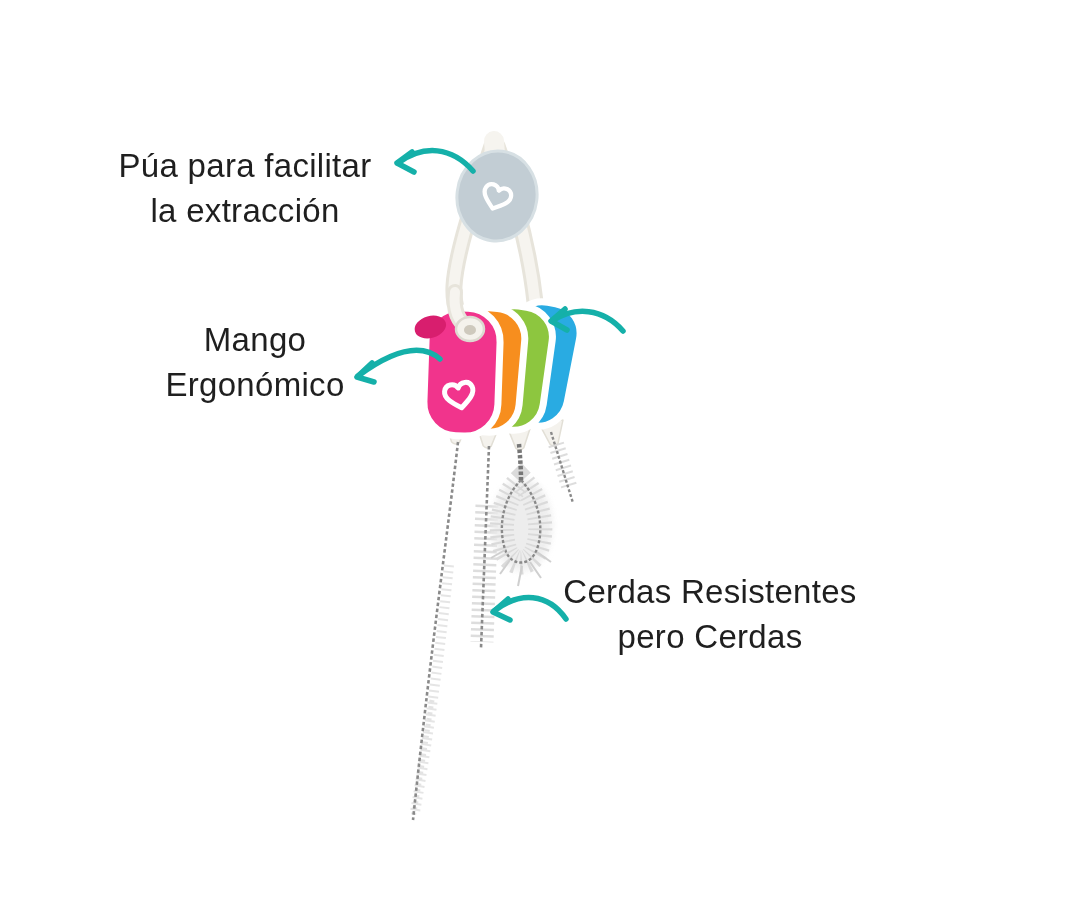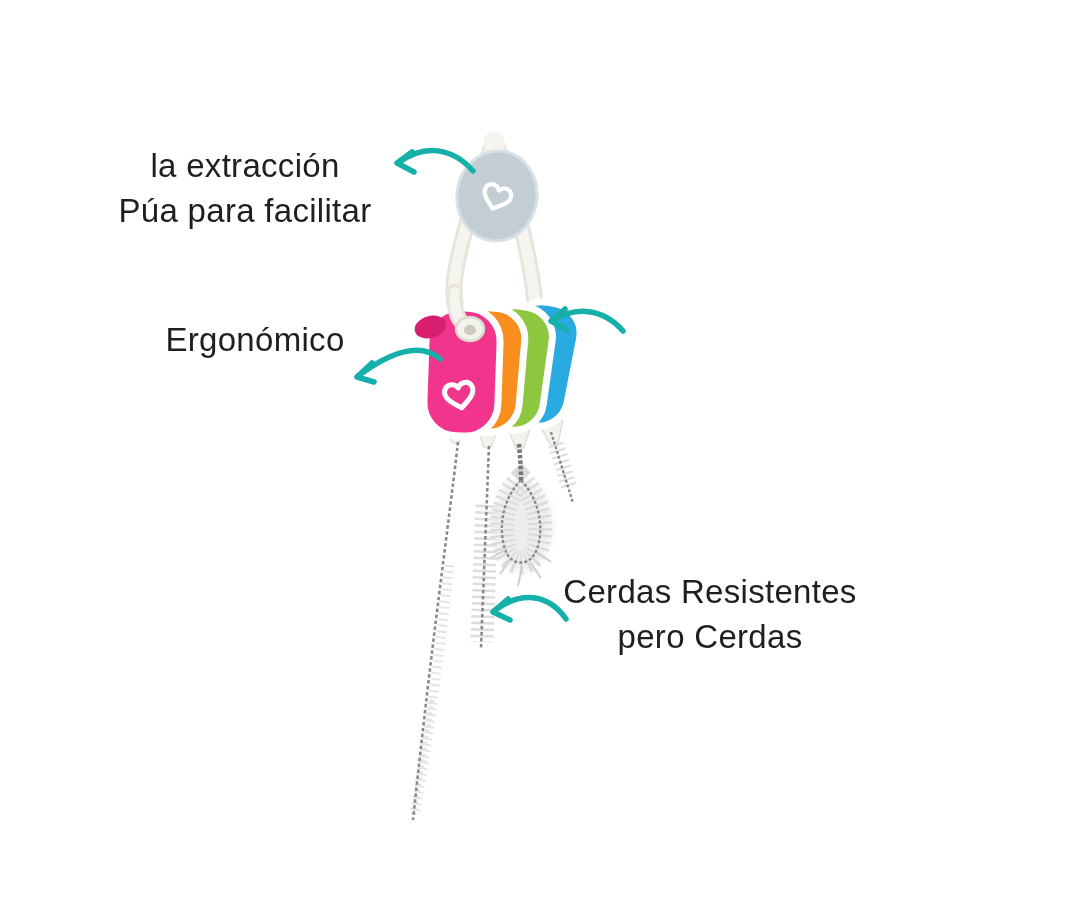--- a/index.html
+++ b/index.html
@@ -126,25 +126,26 @@
         <path d="M565,309 L551,321 L567,330" stroke="#15b0a9"></path>
       </g>
       <g>
         <path d="M566,619 C548,593 520,591 494,611" stroke="#15b0a9"></path>
         <path d="M508,599 L493,612 L510,620" stroke="#15b0a9"></path>
       </g>
     </g>
   </svg>
 
   <div class="lbl" id="lbl-pua">
+    <span class="line">Púa para facilitar</span>
     <span class="line">la extracción</span>
-    <span class="line">Púa para facilitar</span>
   </div>
 
   <div class="lbl" id="lbl-mango">
+    <span class="line">Mango</span>
     <span class="line">Ergonómico</span>
   </div>
 
 
   <div class="lbl" id="lbl-cerdas">
     <span class="line">Cerdas Resistentes</span>
     <span class="line">pero Cerdas</span>
   </div>
 
 </div>

